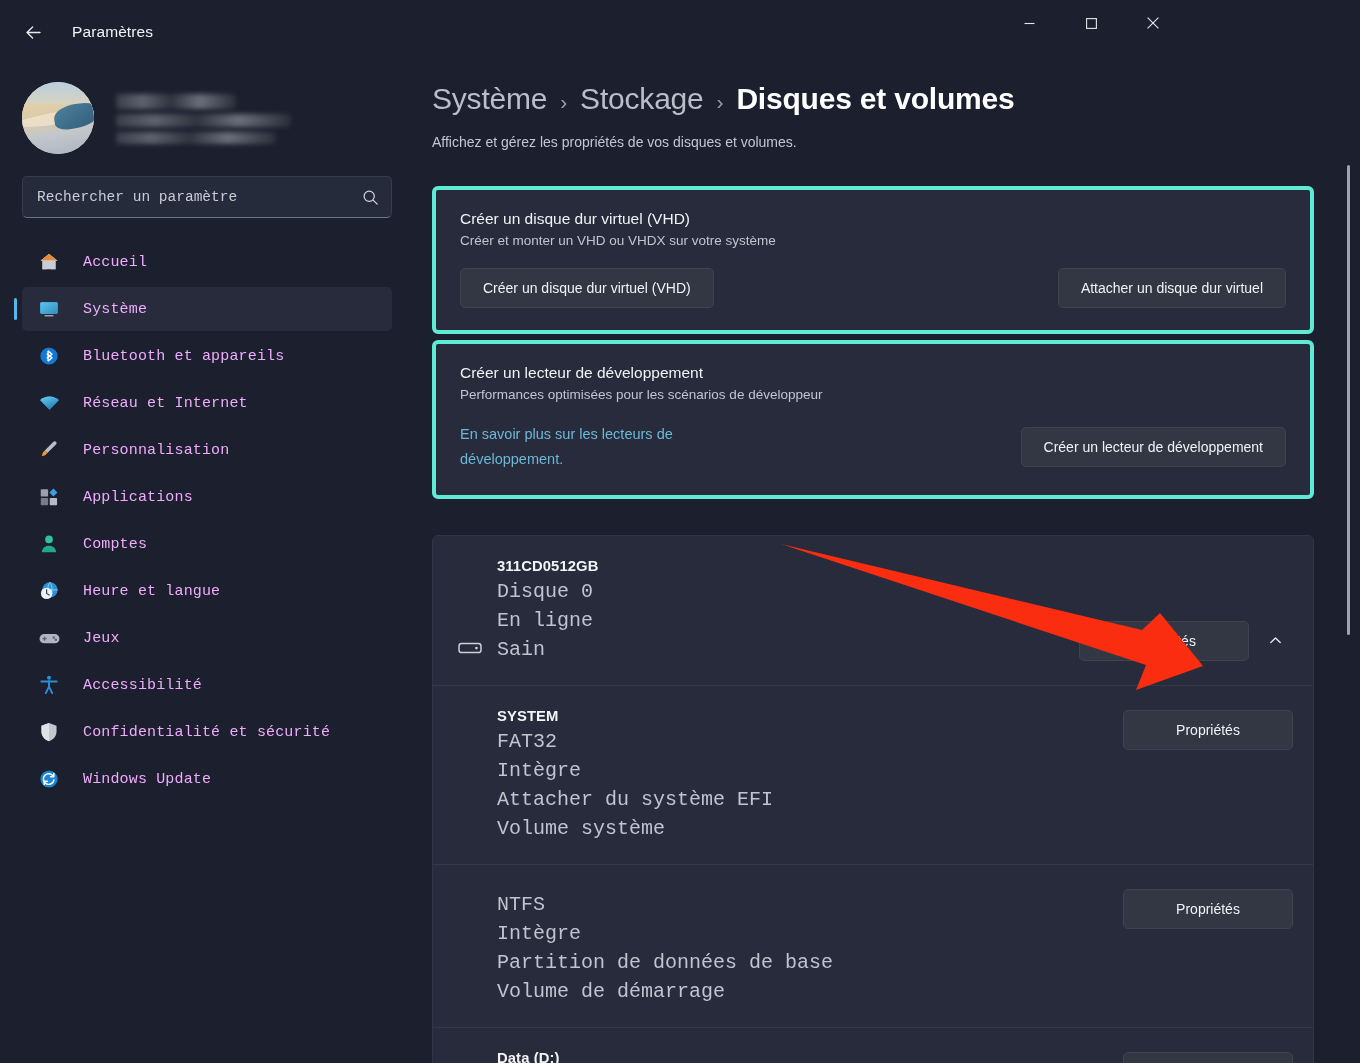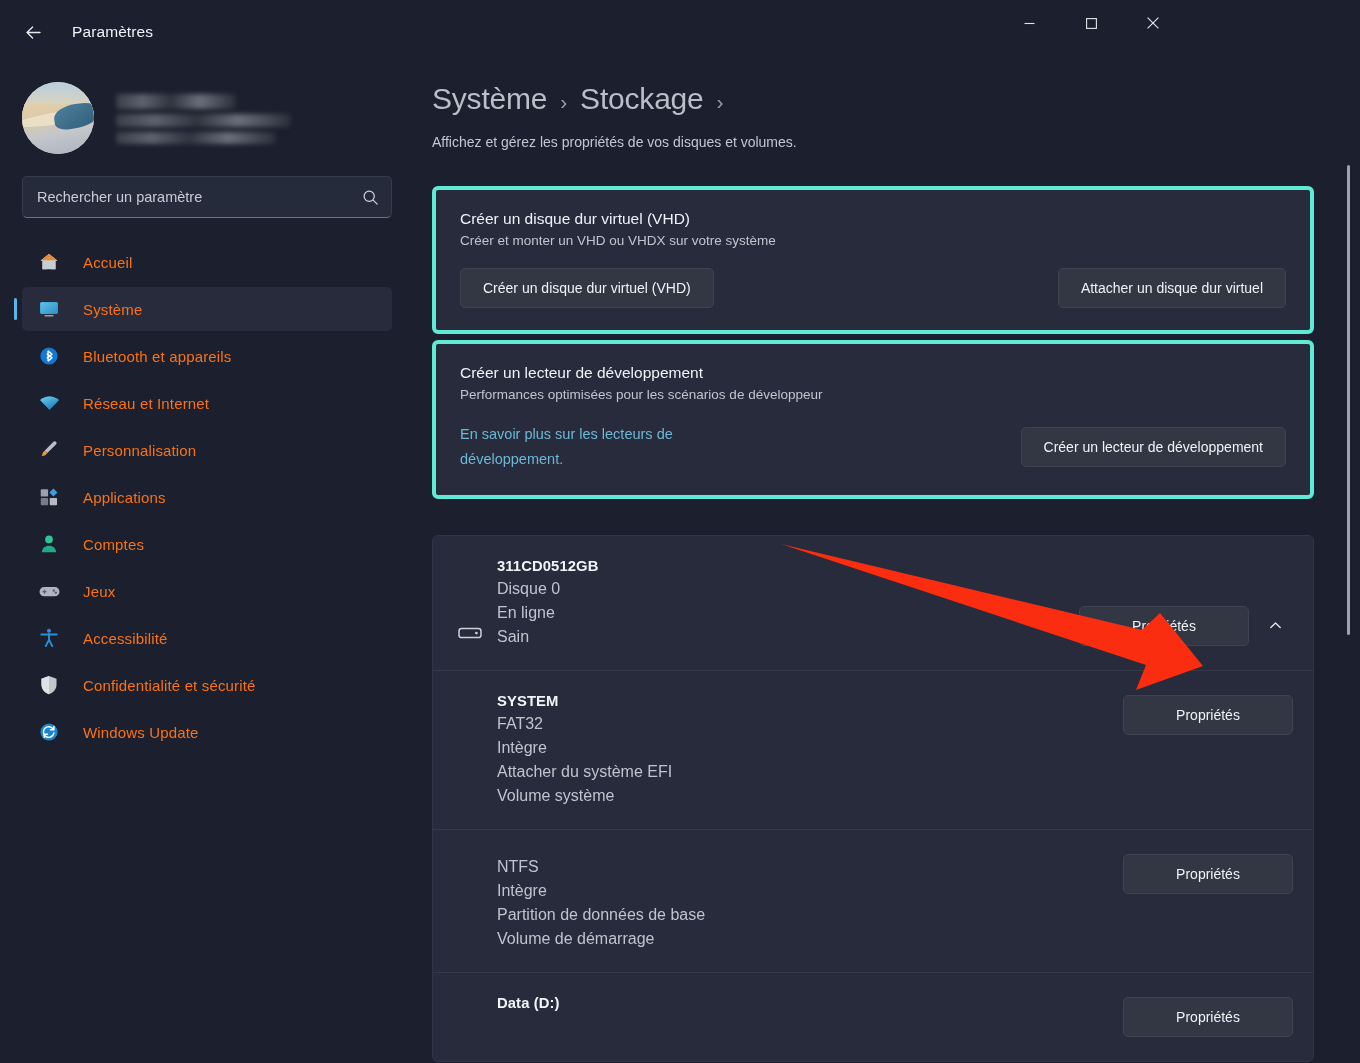--- a/index.html
+++ b/index.html
@@ -134,21 +134,21 @@
     padding: 0 12px 0 14px;
     cursor: text;
   }
   .search-wrap input {
     flex: 1;
     background: transparent;
     border: 0;
     outline: none;
     color: #e8eaee;
     font-size: 14.5px;
-    font-family: Liberation Sans, sans-serif;
+    font-family: Liberation Mono, monospace;
   }
   .search-wrap input::placeholder { color: #c9ccd4; }
 
   .nav { margin-top: 22px; }
   .nav-item {
     position: relative;
     height: 44px;
     margin: 3px 22px;
     border-radius: 5px;
     display: flex;
@@ -166,22 +166,23 @@
     background: #5ab6e8;
   }
   .nav-icon {
     width: 26px; height: 26px;
     flex: 0 0 26px;
     display: flex; align-items: center; justify-content: center;
   }
   .nav-label {
     margin-left: 21px;
     font-size: 15px;
-    color: #f97316;
+    color: #f0abfc;
     letter-spacing: .15px;
+    font-family: Liberation Mono, monospace;
   }
 
   
   .main {
     position: absolute;
     top: 64px; left: 414px;
     width: 946px;
     height: 999px;
     overflow: hidden;
   }
@@ -265,23 +266,24 @@
     display: flex; justify-content: center;
   }
   .disk-info { margin-left: 10px; flex: 1; }
   .disk-name {
     font-size: 14.8px;
     color: #f2f4f7;
     font-weight: bold;
     letter-spacing: .1px;
   }
   .meta-line {
-    font-size: 16px;
+    font-size: 20px;
     color: #bfc4ce;
     margin-top: 6px;
+    font-family: Liberation Mono, monospace;
   }
   .disk-header-actions {
     display: flex;
     align-items: center;
     gap: 8px;
     margin-top: 22px;
   }
   .disk-header-actions .btn { min-width: 170px; text-align: center; }
   .chev-btn {
     width: 36px; height: 36px;
@@ -472,20 +474,31 @@
       <div class="nav-item">
         <span class="nav-icon">
           <svg width="22" height="22" viewBox="0 0 24 24">
             <circle cx="12" cy="7" r="4.2" fill="#2fc39a"></circle>
             <path d="M4.2 21c0-4.3 3.5-7.2 7.8-7.2s7.8 2.9 7.8 7.2z" fill="#23a985"></path>
           </svg>
         </span>
         <span class="nav-label">Comptes</span>
       </div>
 
+      <div class="nav-item">
+        <span class="nav-icon">
+          <svg width="22" height="22" viewBox="0 0 24 24">
+            <circle cx="13" cy="10.8" r="8.4" fill="#2a93d5"></circle>
+            <path d="M4.6 10.8h16.8M13 2.4c3 3.2 3 13.6 0 16.8M13 2.4c-3 3.2-3 13.6 0 16.8" stroke="#9fd7f4" stroke-width=".9" fill="none"></path>
+            <circle cx="9.4" cy="14.6" r="6.2" fill="#eef2f6"></circle>
+            <path d="M9.4 10.6v4.1l2.8 1.7" stroke="#3f4653" stroke-width="1.3" fill="none" stroke-linecap="round"></path>
+          </svg>
+        </span>
+        <span class="nav-label">Heure et langue</span>
+      </div>
 
       <div class="nav-item">
         <span class="nav-icon">
           <svg width="23" height="23" viewBox="0 0 24 24">
             <rect x="1.6" y="7.4" width="20.8" height="9.6" rx="4.8" fill="#b0b6bf"></rect>
             <rect x="4.6" y="11.4" width="4.4" height="1.5" rx=".7" fill="#5b6270"></rect>
             <rect x="6.1" y="9.9" width="1.5" height="4.4" rx=".7" fill="#5b6270"></rect>
             <circle cx="16.4" cy="10.9" r="1.25" fill="#5b6270"></circle>
             <circle cx="18.6" cy="13.3" r="1.25" fill="#5b6270"></circle>
           </svg>
@@ -529,20 +542,21 @@
     </div>
   </div>
 
   <div class="main">
 
     <div class="breadcrumb">
       <span class="crumb">Système</span>
       <span class="crumb-sep">›</span>
       <span class="crumb">Stockage</span>
       <span class="crumb-sep">›</span>
+      <span class="crumb current">Disques et volumes</span>
     </div>
 
     <div class="subtitle">Affichez et gérez les propriétés de vos disques et volumes.</div>
 
     <div class="spacer-36"></div>
 
     <div class="card">
       <div class="card-pad">
         <div class="card-title">Créer un disque dur virtuel (VHD)</div>
         <div class="card-desc">Créer et monter un VHD ou VHDX sur votre système</div>

